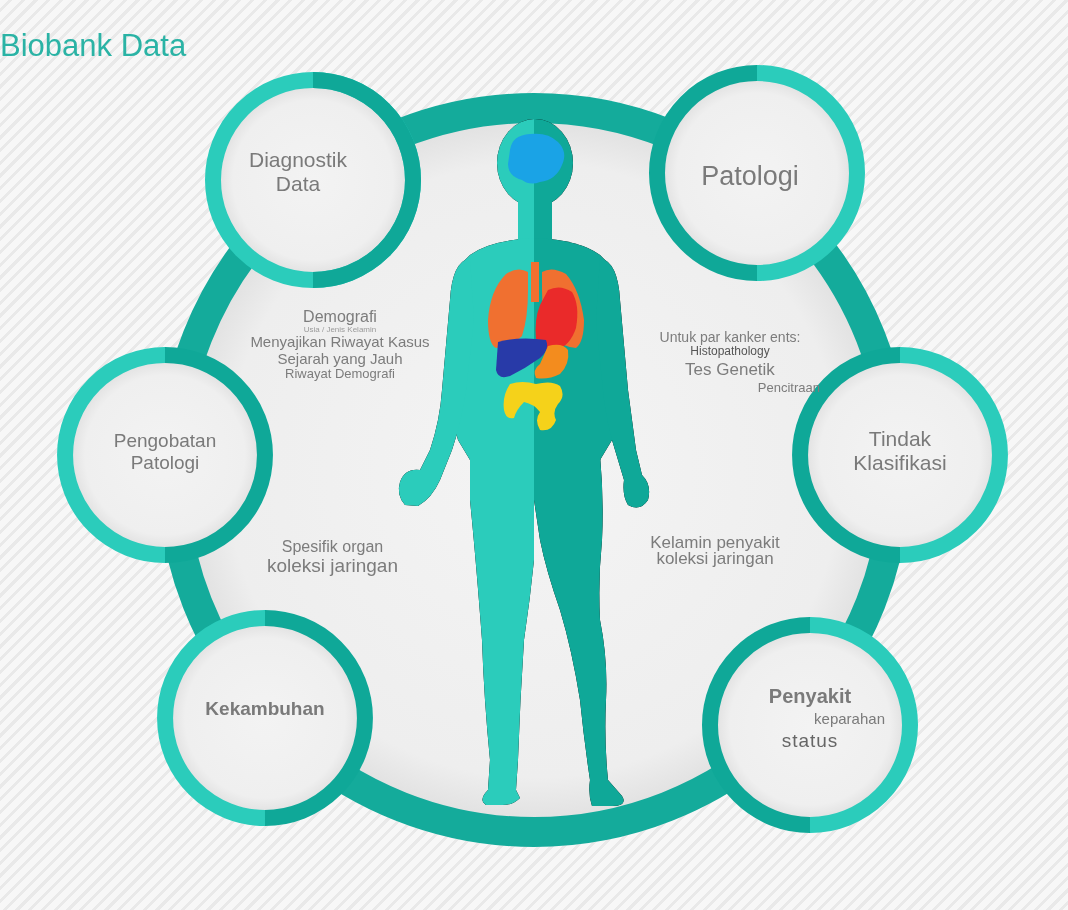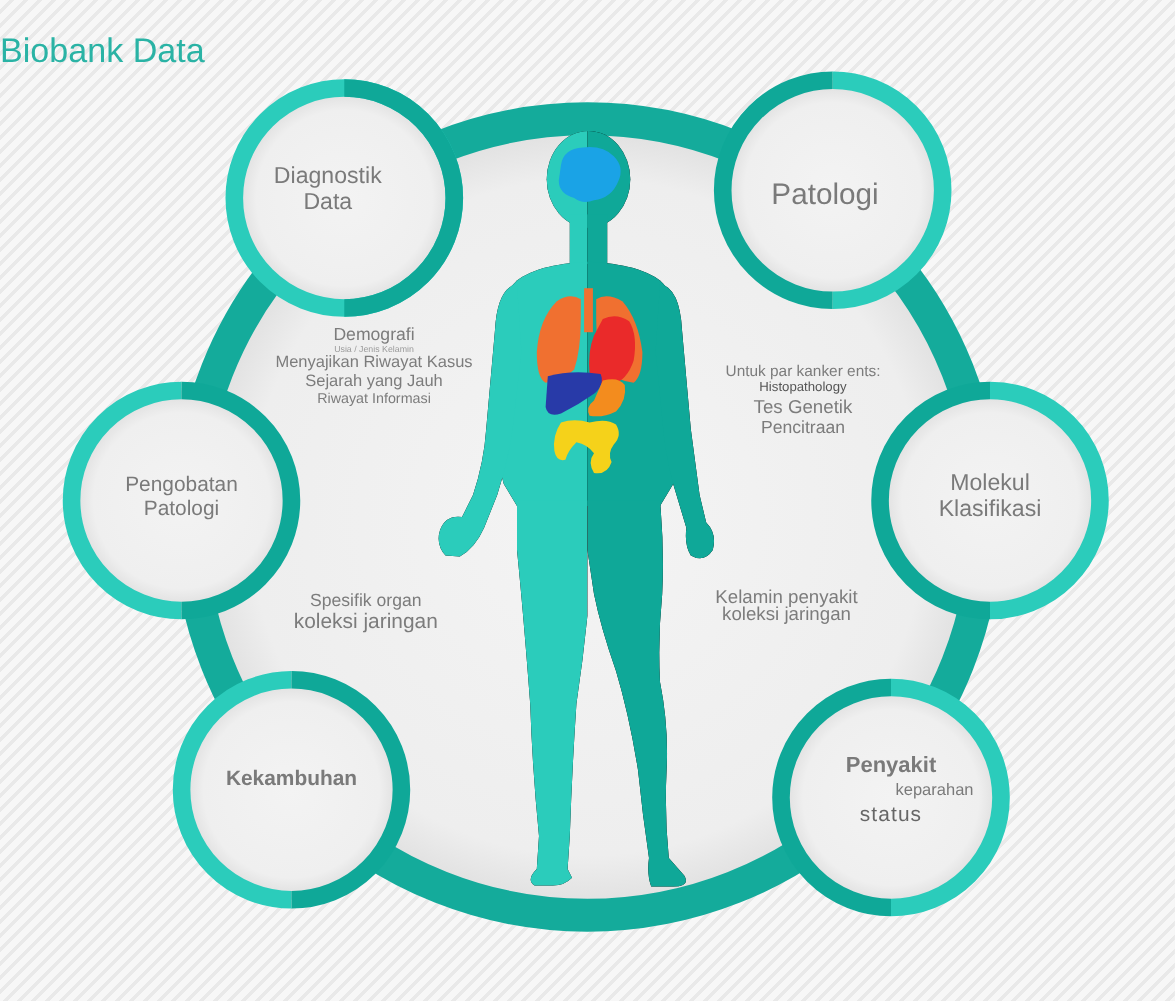--- a/index.html
+++ b/index.html
@@ -126,44 +126,44 @@
   <span>Data</span>
 </div>
 <div class="label" style="left:672px; top:161px; width:156px; font-size:27px;">
   <span>Patologi</span>
 </div>
 <div class="label" style="left:90px; top:430px; width:150px; font-size:19px;">
   <span>Pengobatan</span>
   <span>Patologi</span>
 </div>
 <div class="label" style="left:820px; top:427px; width:160px; font-size:21px;">
-  <span>Molekul</span>
+  <span>Tindak</span>
   <span>Klasifikasi</span>
 </div>
 <div class="label" style="left:180px; top:698px; width:170px; font-size:19px;font-weight:bold;">
   <span>Kekambuhan</span>
 </div>
 <div class="label" style="left:735px; top:683px; width:150px; font-size:19px; line-height:1.3;">
   <span style="font-size:20px;font-weight:bold;">Penyakit</span>
   <span style="font-size:15px;text-align:right;">keparahan</span>
   <span style="font-size:19px; letter-spacing:1px; color:#666;text-align:center;">status</span>
 </div>
 
-<div class="note" style="left:240px; top:296px; width:200px; font-size:15px;">
+<div class="note" style="left:240px; top:308px; width:200px; font-size:15px;">
   <span style="font-size:16px;">Demografi</span>
   <span style="font-size:8px; color:#9a9a9a;">Usia / Jenis Kelamin</span>
   <span>Menyajikan Riwayat Kasus</span>
   <span>Sejarah yang Jauh</span>
-  <span style="font-size:13px;">Riwayat Informasi</span>
+  <span style="font-size:13px;">Riwayat Demografi</span>
 </div>
 <div class="note" style="left:640px; top:330px; width:180px; font-size:14px;">
   <span>Untuk par kanker ents:</span>
   <span style="font-size:12px; color:#555;">Histopathology</span>
   <span style="font-size:17px; margin-top:2px;">Tes Genetik</span>
-  <span style="font-size:16px; margin-top:2px;">Pencitraan</span>
+  <span style="font-size:13px; margin-top:2px;text-align:right;">Pencitraan</span>
 </div>
 <div class="note" style="left:250px; top:538px; width:165px; font-size:16px;">
   <span>Spesifik organ</span>
   <span style="font-size:19px;">koleksi jaringan</span>
 </div>
 <div class="note" style="left:635px; top:535px; width:160px; font-size:17px; line-height:0.95;">
   <span>Kelamin penyakit</span>
   <span>koleksi jaringan</span>
 </div>
 

